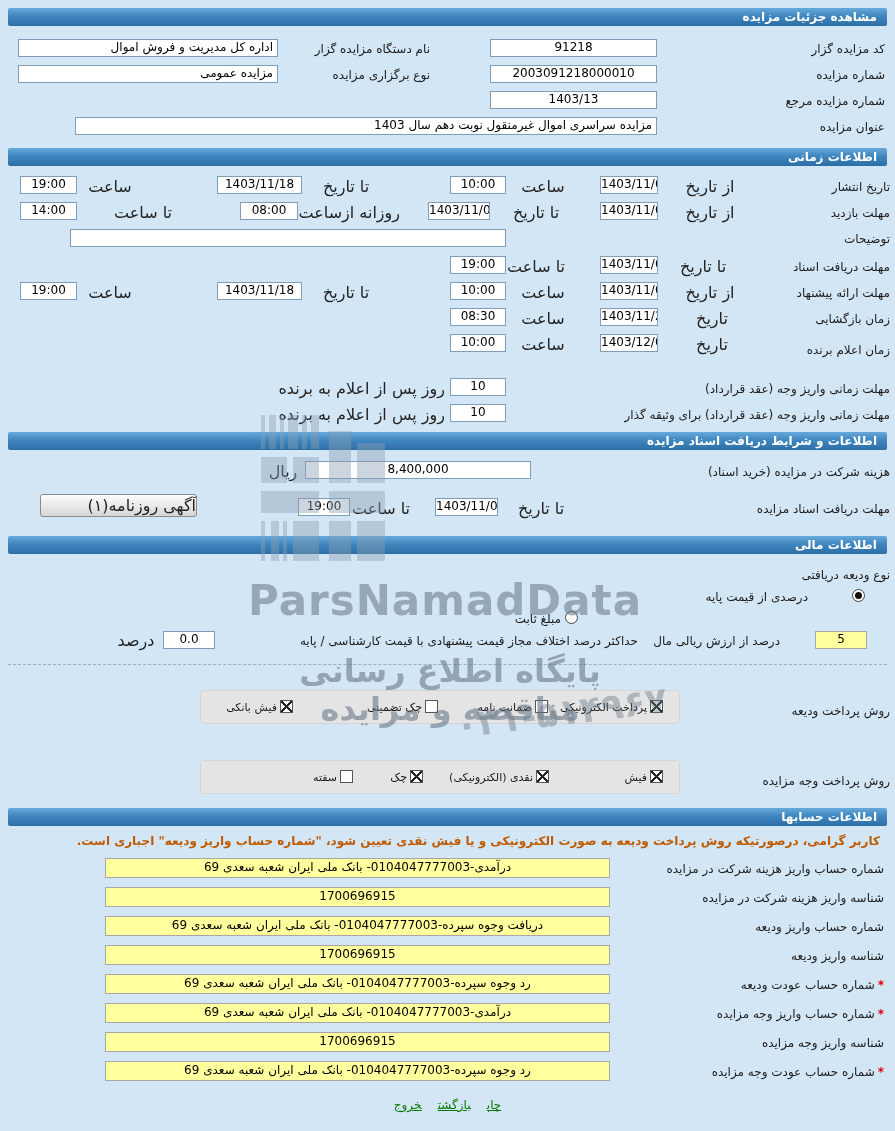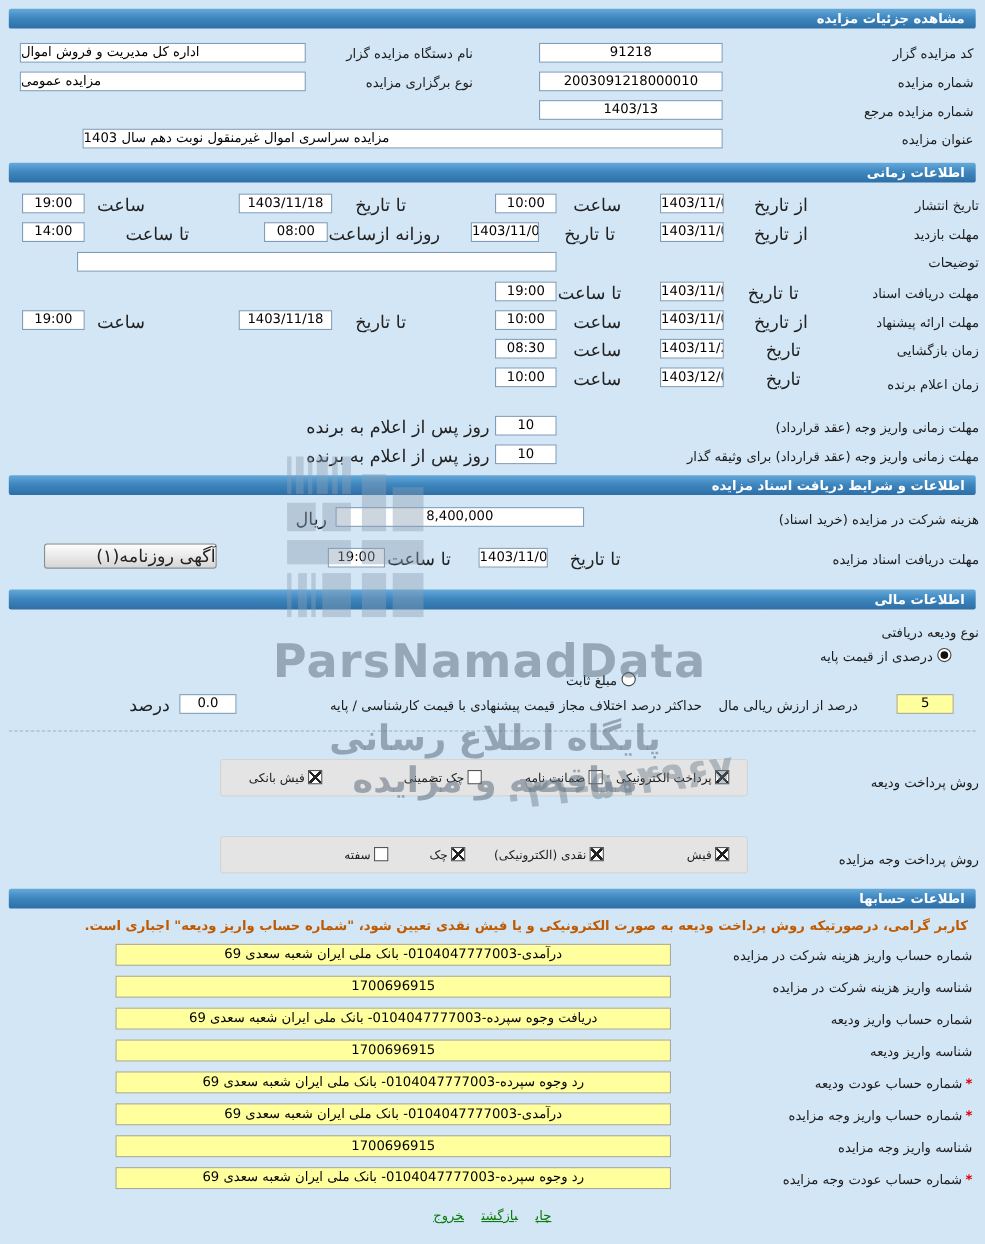--- a/index.html
+++ b/index.html
@@ -3,21 +3,21 @@
 <meta charset="utf-8">
 <style>
   *{margin:0;padding:0;box-sizing:border-box}
   html,body{width:895px;height:1131px}
   body{background:#d3e6f5;font-family:"DejaVu Sans","Liberation Sans",sans-serif;position:relative;overflow:hidden}
   .bar{position:absolute;height:18px;background:linear-gradient(180deg,#66aadb 0%,#3f87bf 45%,#2e6ea6 100%);border-radius:2px;color:#fff;font-size:12px;font-weight:bold;direction:rtl;text-align:right;padding:0 10px;line-height:18px}
   .lbl{position:absolute;font-size:12px;color:#1c1c1c;direction:rtl;text-align:right;line-height:16px;white-space:nowrap}
   .rlbl{position:absolute;font-size:12px;color:#1c1c1c;direction:rtl;text-align:right;line-height:16px;white-space:nowrap}
   .sm{position:absolute;font-size:16px;color:#222;direction:rtl;text-align:center;line-height:16px;white-space:nowrap}
   .inp{position:absolute;background:#fff;border:1px solid #7f9db9;font-size:12px;color:#000;text-align:center;line-height:15px;direction:rtl;overflow:hidden;white-space:nowrap;height:18px}
-  .inp.tr{text-align:left;padding-right:4px}
+  .inp.tr{text-align:right;padding-right:4px}
   .num{direction:ltr}
   .yinp{position:absolute;background:#ffff9e;border:1px solid #a8a8a8;font-size:12px;color:#000;text-align:center;line-height:17px;direction:rtl;overflow:hidden;white-space:nowrap;height:20px}
   .btn{position:absolute;background:linear-gradient(#fdfdfd,#d6d6d6);border:1px solid #8b8b8b;border-radius:3px;font-size:16px;color:#222;line-height:21px;direction:rtl;cursor:pointer}
   .strip{position:absolute;background:#e4e4e4;border:1px solid #d4d4d4;border-radius:3px}
   .cb{position:absolute;width:13px;height:13px;background:#fff;border:1px solid #555;cursor:pointer}
   .cb.checked{background-image:linear-gradient(45deg,transparent 42%,#222 42%,#222 58%,transparent 58%),linear-gradient(135deg,transparent 42%,#222 42%,#222 58%,transparent 58%)}
   .radio{position:absolute;width:13px;height:13px;border:1px solid #444;border-radius:50%;background:#fff;cursor:pointer}
   .radio.selected::after{content:"";position:absolute;left:2px;top:2px;width:7px;height:7px;border-radius:50%;background:#111}
   .warn{position:absolute;font-size:12px;font-weight:bold;color:#c05a00;direction:rtl;text-align:right;white-space:nowrap;line-height:16px}
   .star{display:none;color:#e00000;font-weight:bold;margin-left:3px}
@@ -123,21 +123,21 @@
 <div class="inp num" style="left:435px;top:498px;width:63px">1403/11/08</div>
 <div class="sm" style="left:352px;top:501px;width:58px">تا ساعت</div>
 <div class="inp num" style="left:298px;top:498px;width:52px">19:00</div>
 <div class="btn" style="left:40px;top:494px;width:157px;height:23px">آگهی روزنامه(۱)</div>
 
 <div class="bar" style="left:8px;top:536px;width:879px">اطلاعات مالی</div>
 
 <div class="lbl" style="left:700px;top:567px;width:190px">نوع ودیعه دریافتی</div>
 
 <div class="radio selected" style="left:852px;top:589px"></div>
-<div class="rlbl" style="left:640px;top:589px;width:208px">درصدی از قیمت پایه</div>
+<div class="rlbl" style="left:600px;top:589px;width:208px">درصدی از قیمت پایه</div>
 
 <div class="radio" style="left:565px;top:611px"></div>
 <div class="rlbl" style="left:495px;top:611px;width:66px">مبلغ ثابت</div>
 
 <div class="yinp num" style="left:815px;top:631px;width:52px;height:18px;line-height:15px">5</div>
 <div class="lbl" style="left:615px;top:633px;width:165px">درصد از ارزش ریالی مال</div>
 <div class="lbl" style="left:218px;top:633px;width:420px">حداکثر درصد اختلاف مجاز قیمت پیشنهادی با قیمت کارشناسی / پایه</div>
 <div class="inp num" style="left:163px;top:631px;width:52px">0.0</div>
 <div class="sm" style="left:112px;top:633px;width:48px">درصد</div>
 

